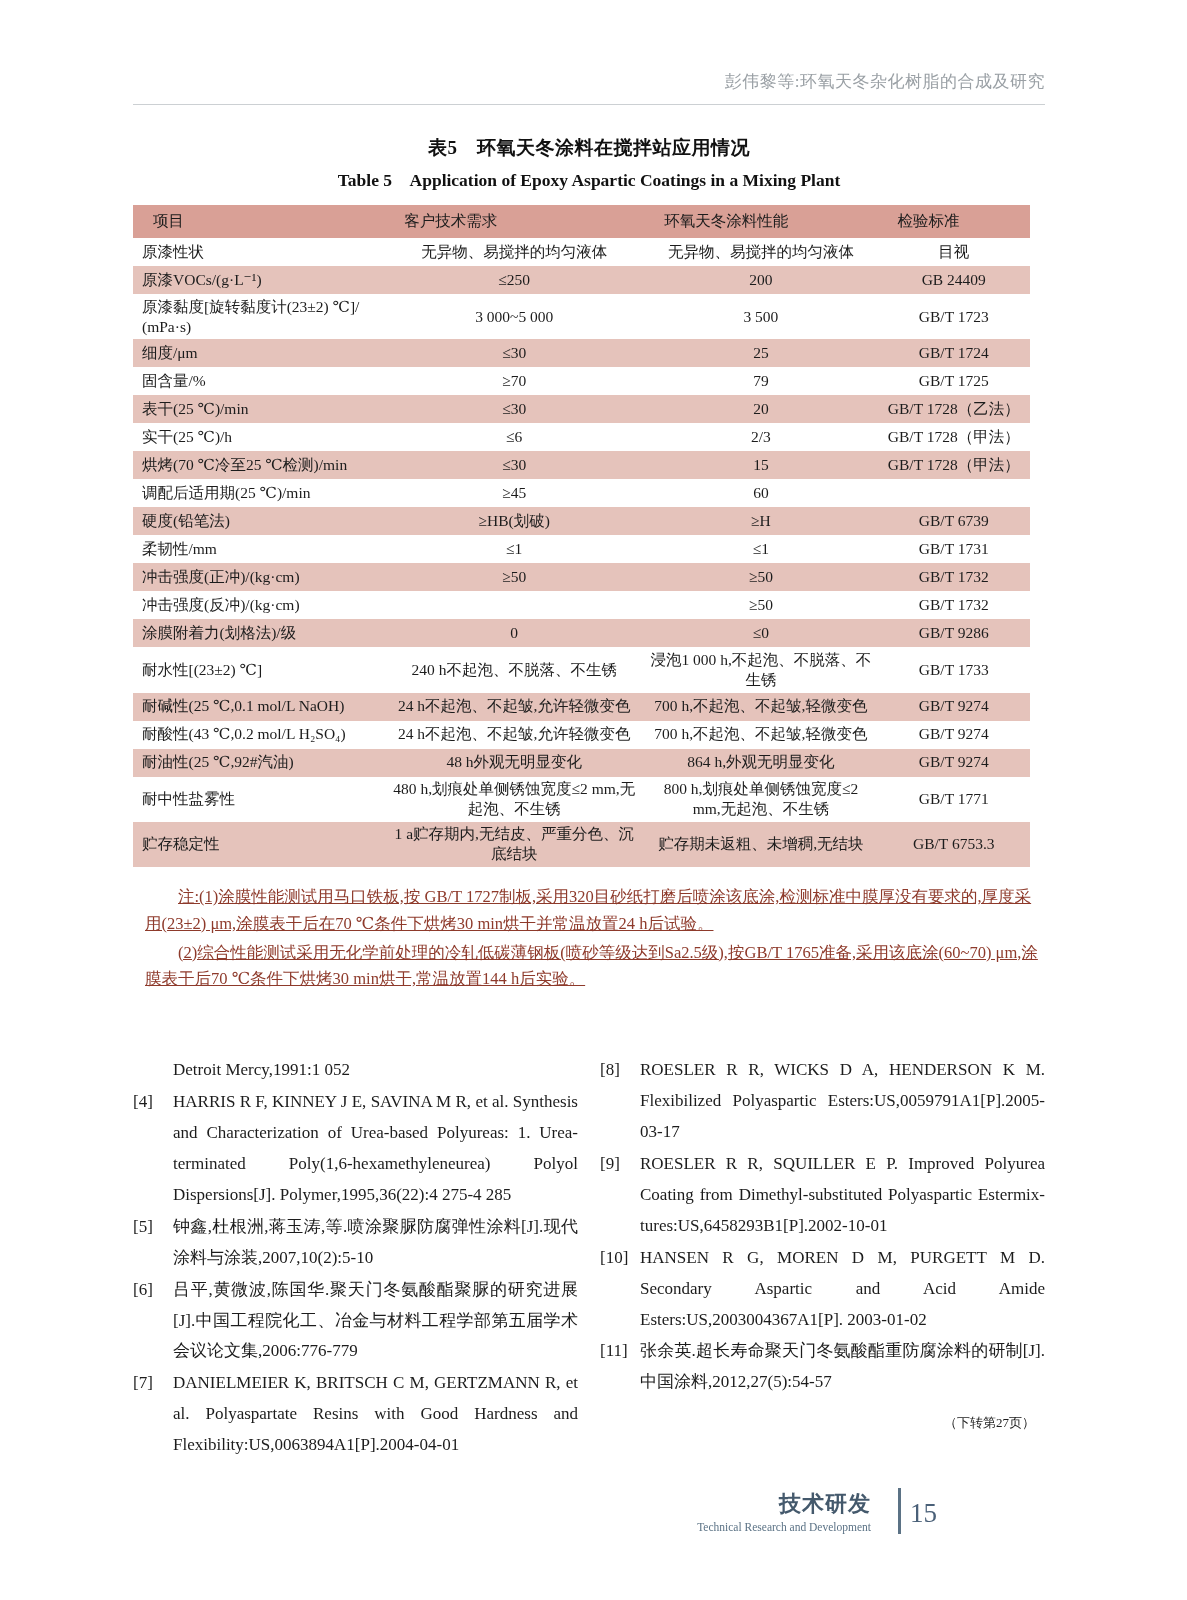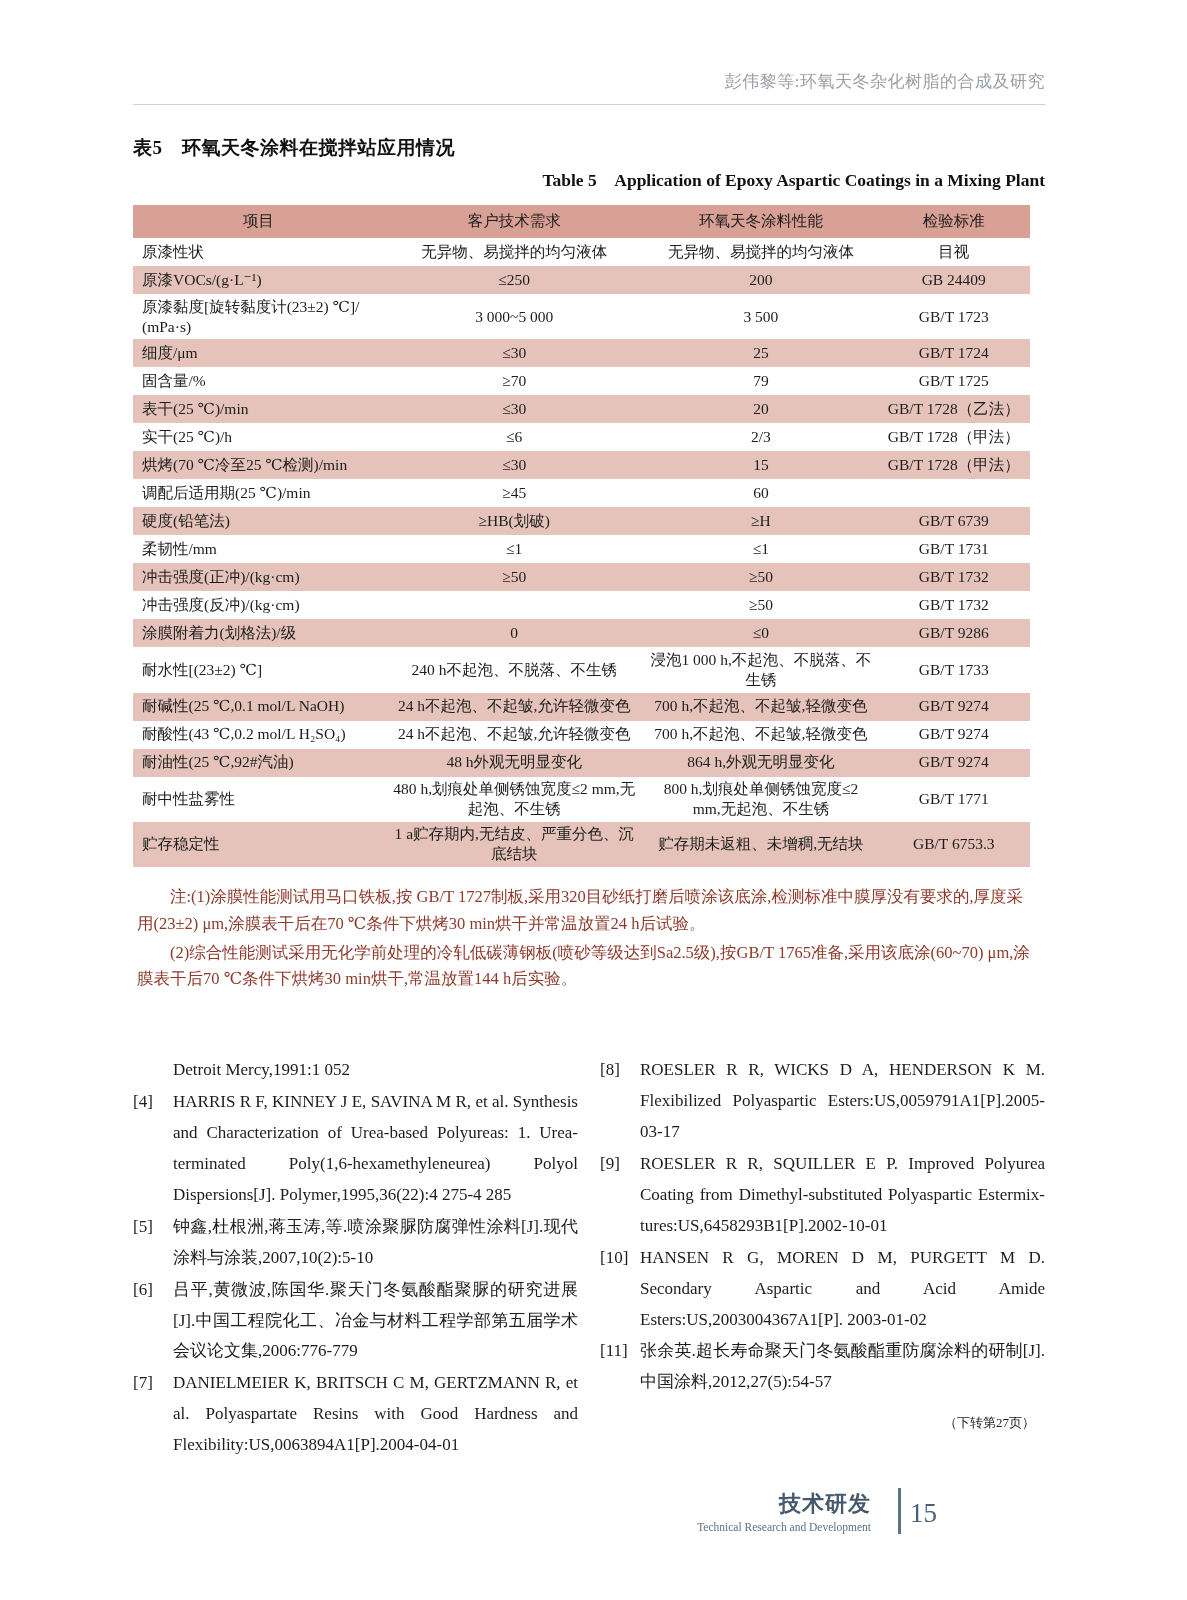--- a/index.html
+++ b/index.html
@@ -20,68 +20,68 @@
     font-size:17px;
     color:#9aa0a5;
     padding-bottom:11px;
     border-bottom:1px solid #ccd0d3;
     letter-spacing:0.5px;
   }
 
   
   .table-title-cn {
     margin-top:30px;
-    text-align:left;
+    text-align:center;
     font-size:19px;
     font-weight:bold;
     color:#111;
     letter-spacing:0.5px;
   }
   .table-title-en {
     margin-top:7px;
-    text-align:right;
+    text-align:center;
     font-size:17.5px;
     font-weight:bold;
     color:#111;
   }
 
   
   table.app-table {
     width:897px;
     margin-top:13px;
     border-collapse:collapse;
     font-size:15.5px;
     color:#1c1c1c;
   }
   table.app-table th {
     background:#d9a096;
     font-weight:normal;
-    text-align:center;
+    text-align:left;
     height:29px;
-    padding:2px 4px;
+    padding:2px 20px;
   }
   table.app-table td {
     text-align:center;
     vertical-align:middle;
     padding:2.5px 6px;
     height:23px;
     line-height:1.3;
   }
   table.app-table tr.shaded td { background:#e5c3bb; }
   table.app-table td.col-item { text-align:left; padding-left:9px; }
 
   
   .notes {
     margin-top:17px;
     width:905px;
     color:#8e3a2b;
     font-size:16.5px;
     line-height:1.62;
   }
-  .notes p { margin:0 0 2px 4px; text-indent:2em; }
+  .notes p { margin:0 0 2px 12px; text-indent:2em;text-decoration:underline; }
 
   
   .references {
     margin-top:62px;
     display:flex;
     gap:22px;
     width:912px;
   }
   .ref-col { width:445px; }
   .ref-item {

